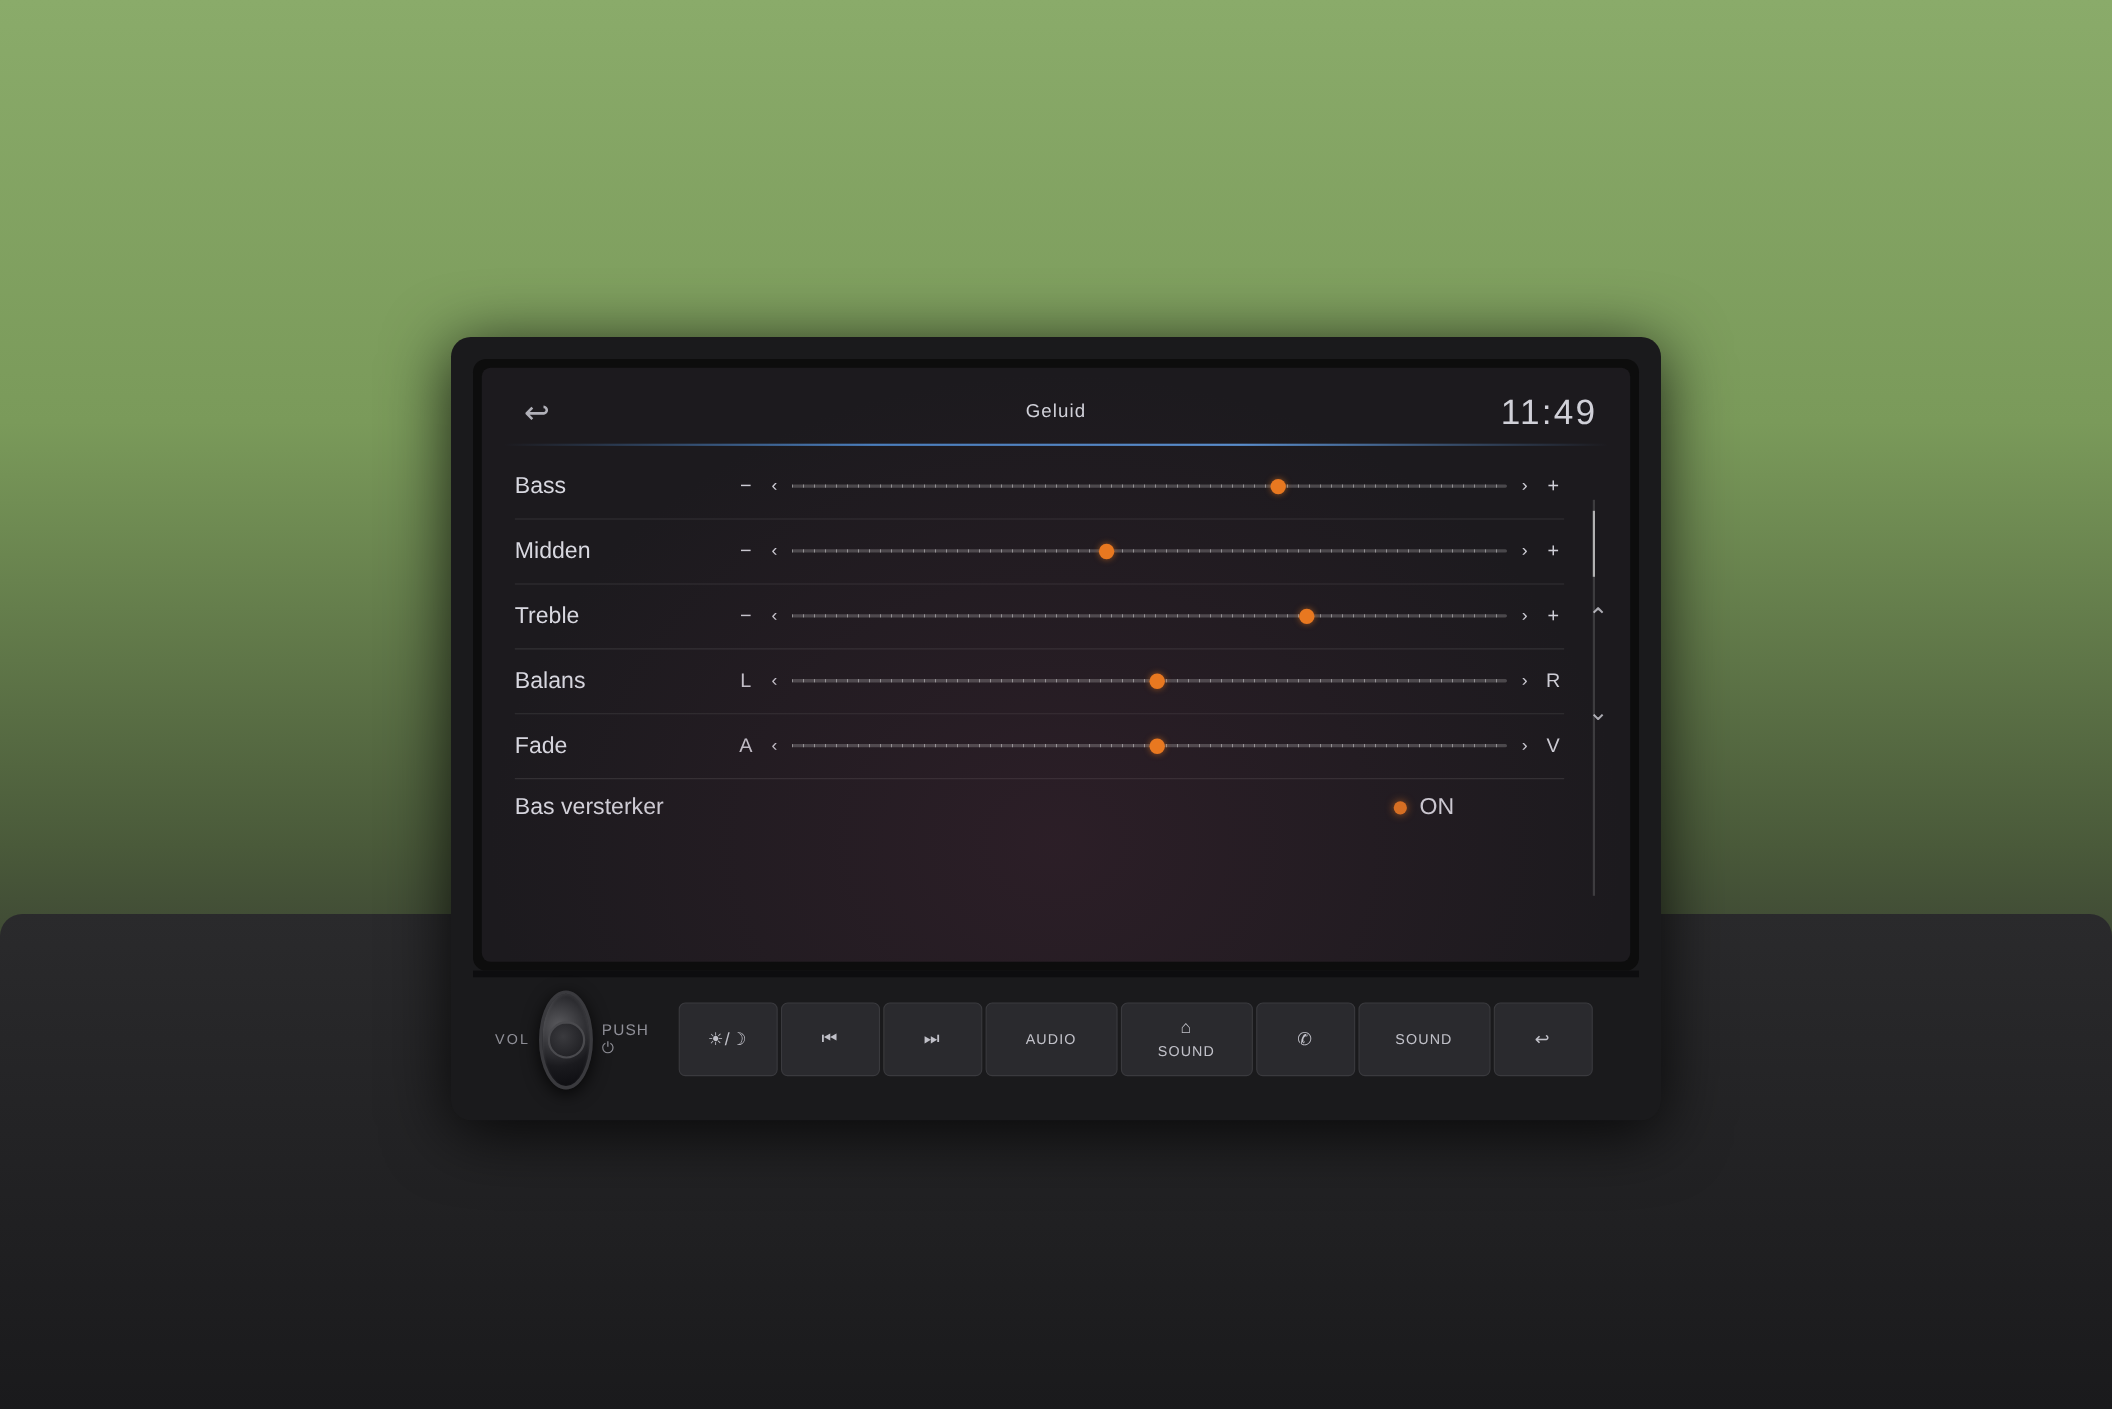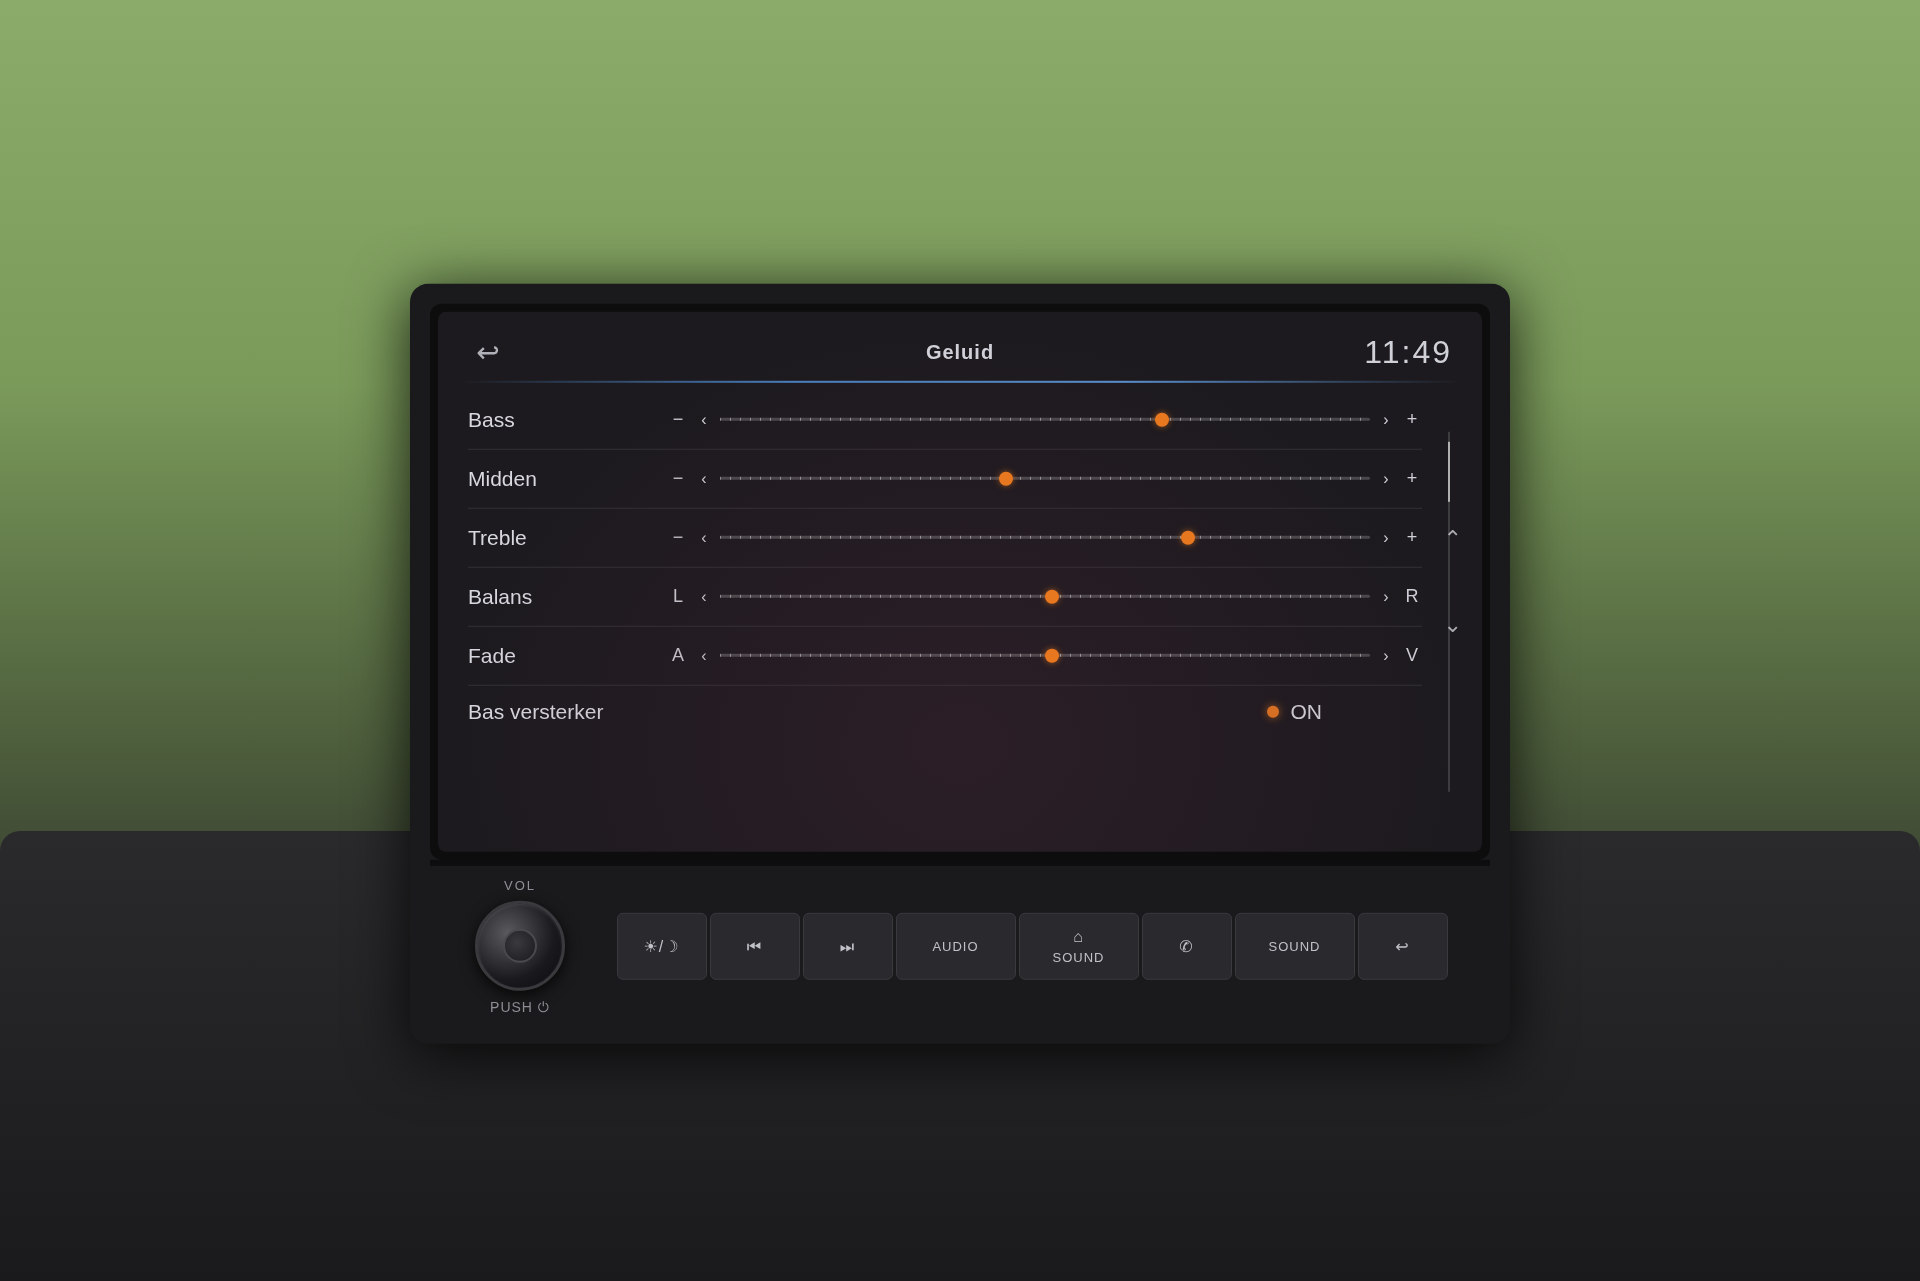--- a/index.html
+++ b/index.html
@@ -83,22 +83,22 @@
     .back-btn {
       color: #b0b0b8;
       font-size: 28px;
       cursor: pointer;
       width: 40px;
       text-align: center;
     }
 
     .screen-title {
       color: #d0d0d8;
-      font-size: 20px;
-      font-weight: 700;
+      font-size: 17px;
+      font-weight: 400;
       letter-spacing: 1px;
       position: absolute;
       left: 50%;
       transform: translateX(-50%);
     }
 
     .screen-time {
       color: #d0d0d8;
       font-size: 32px;
       font-weight: 400;
@@ -279,21 +279,20 @@
       display: flex;
       align-items: center;
       justify-content: space-between;
       padding: 12px 20px 8px 20px;
       gap: 4px;
     }
 
     
     .knob-section {
       display: flex;
-      flex-direction: column;
       align-items: center;
       gap: 8px;
       width: 140px;
     }
 
     .knob-label {
       color: #909098;
       font-size: 13px;
       letter-spacing: 2px;
       text-transform: uppercase;

